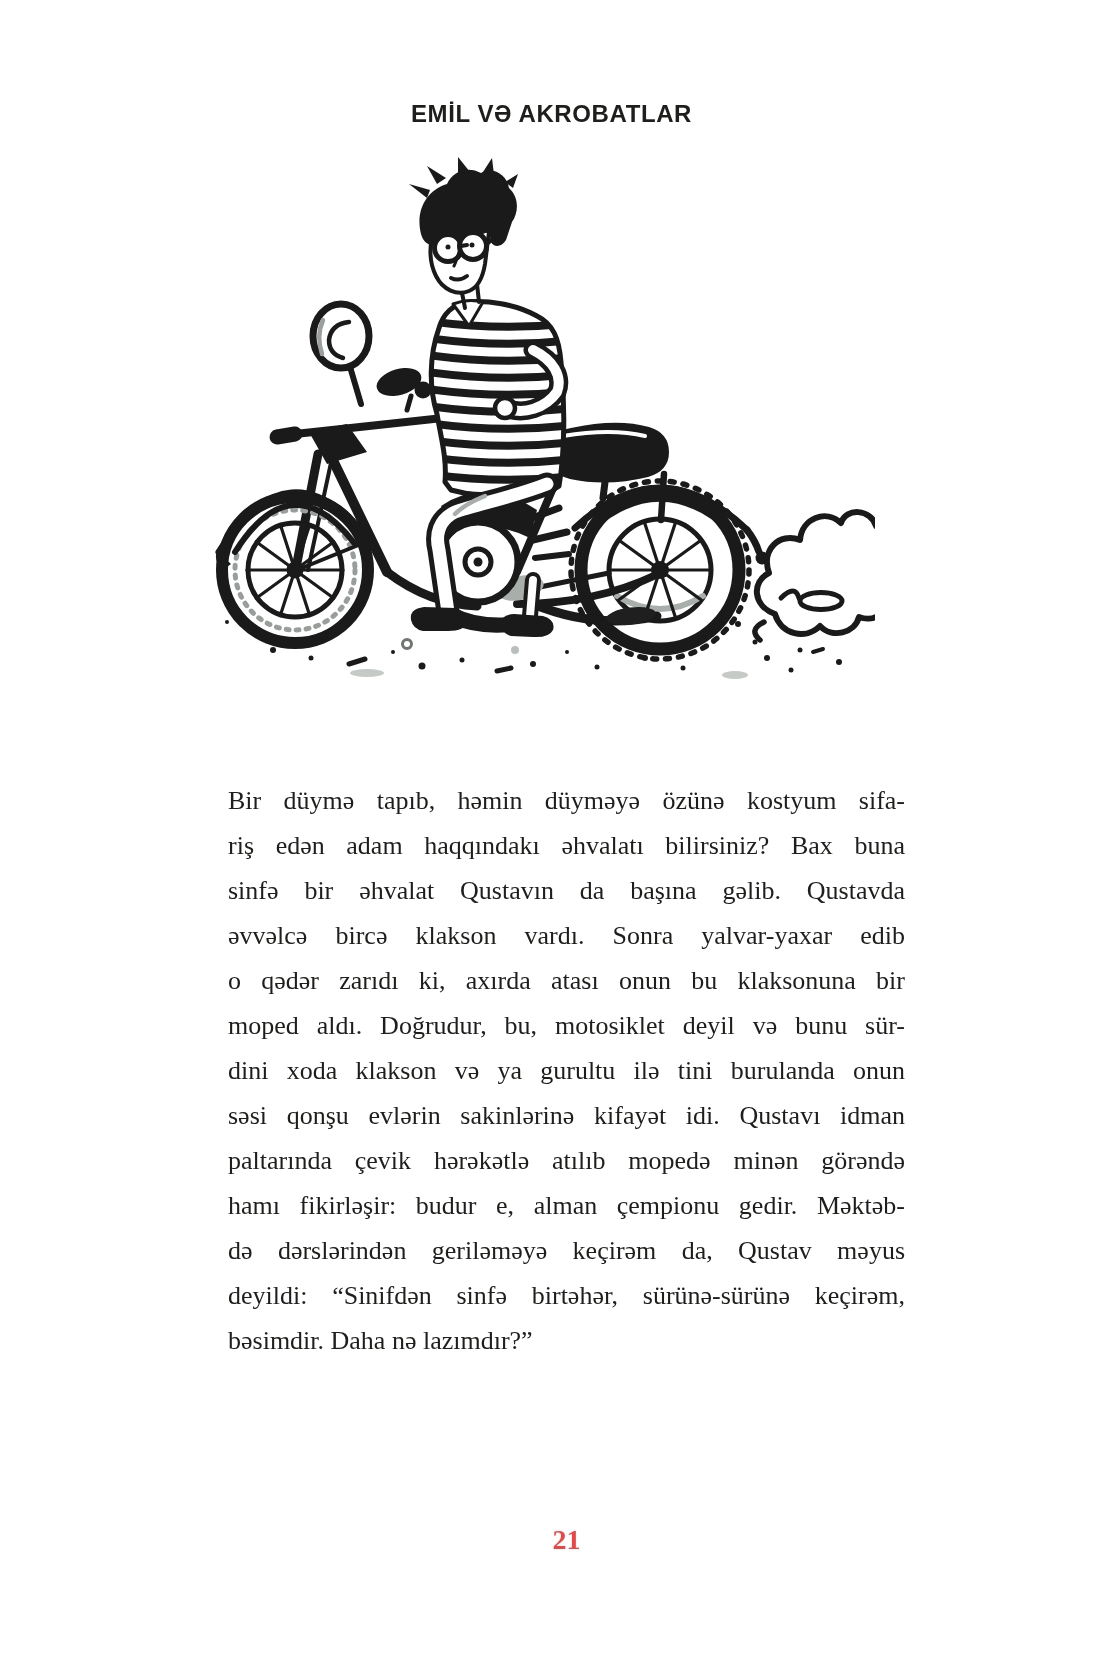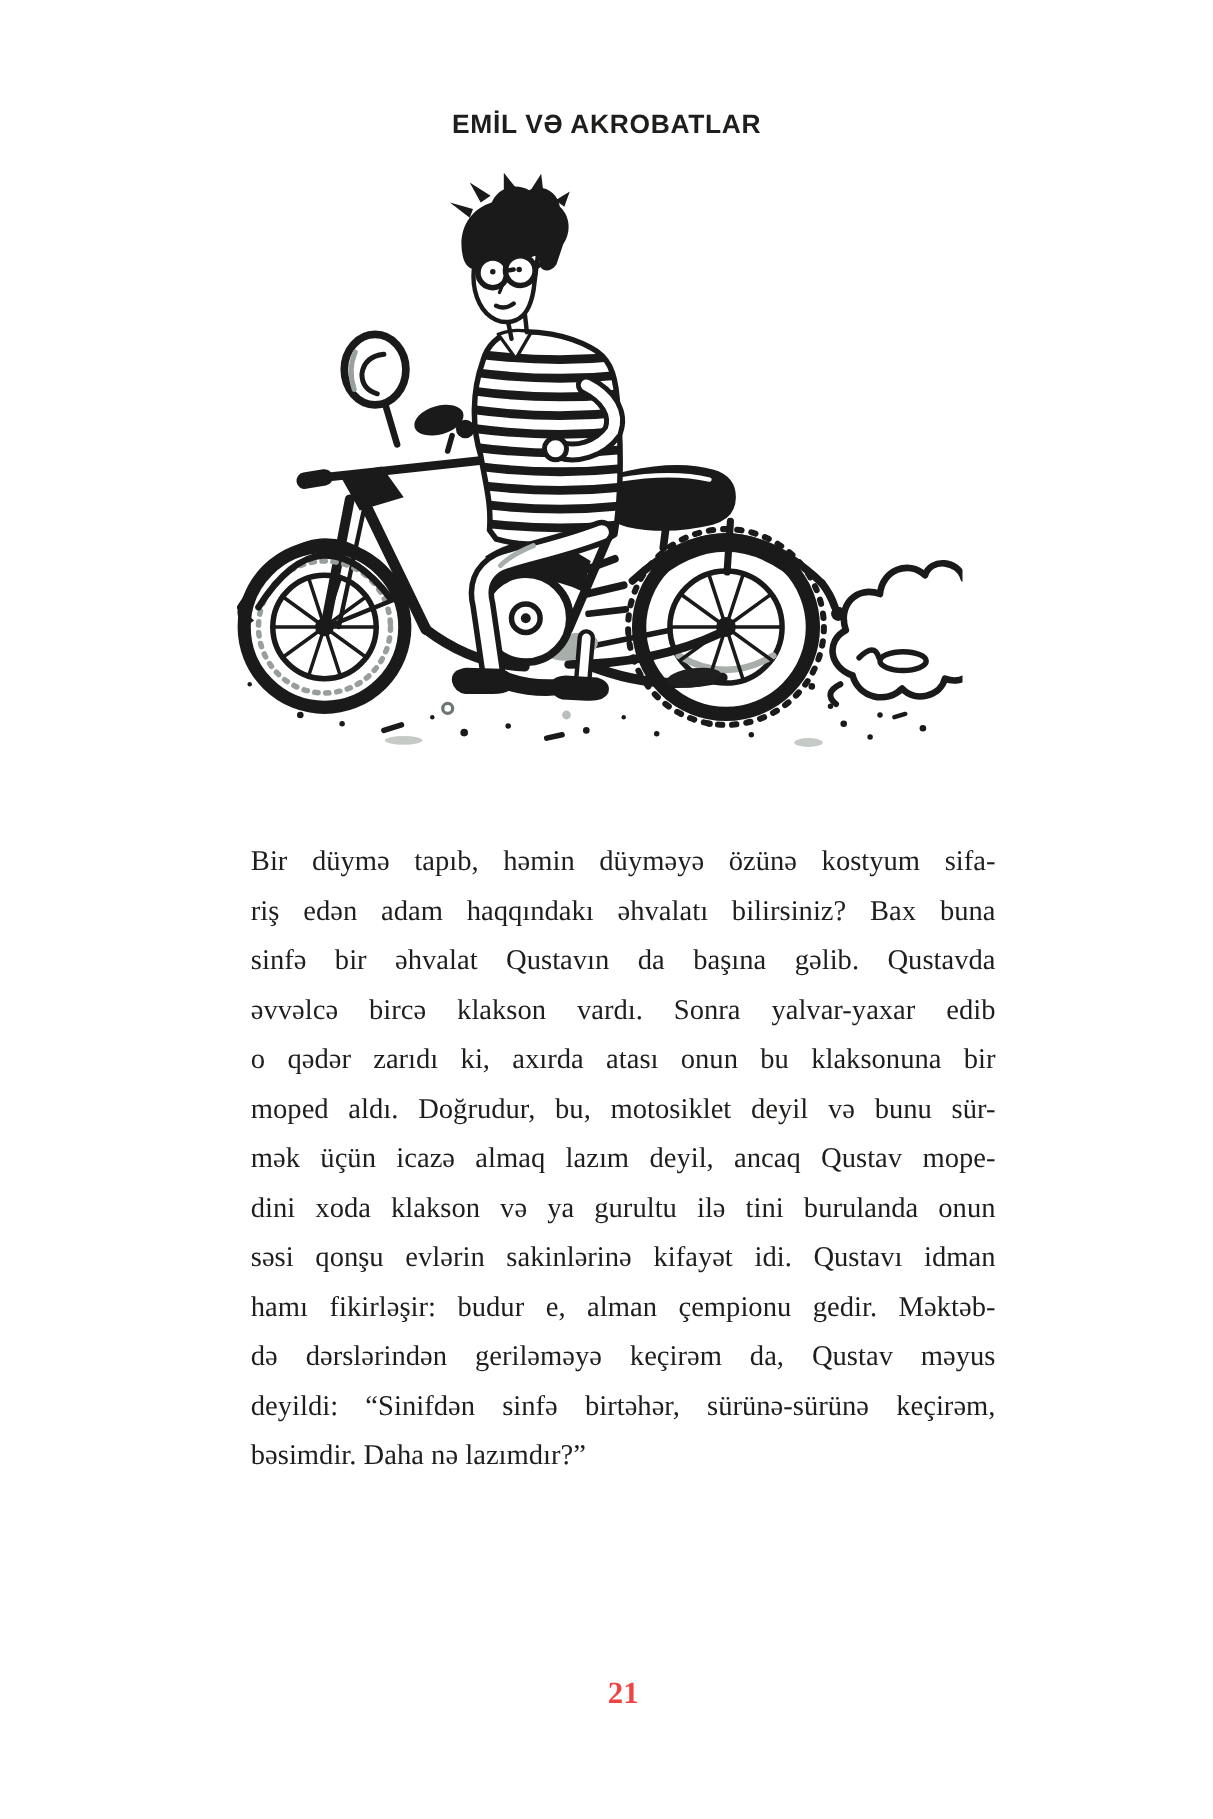--- a/index.html
+++ b/index.html
@@ -24,21 +24,21 @@
   .illustration svg{display:block;width:660px;height:540px;}
   .content{
     position:absolute;left:228px;top:756px;width:677px;
   }
   .section-heading{
     margin:0;
     font-family:"Liberation Sans","DejaVu Sans",sans-serif;
     font-size:31px;font-weight:700;letter-spacing:-.2px;
     line-height:38px;color:#1e1e1c;
   }
-  .paragraph{margin-top:4px;}
+  .paragraph{margin-top:22px;}
   .paragraph .line{
     height:45px;line-height:45px;
     font-size:26px;color:#1e1e1c;
     text-align:justify;text-align-last:justify;text-justify:inter-word;
     overflow:visible;white-space:normal;
   }
   .paragraph .line.last{text-align-last:left;}
   .page-number{
     position:absolute;top:1524px;left:228px;width:677px;
     text-align:center;font-size:28px;font-weight:700;color:#ef4444;
@@ -245,23 +245,23 @@
   </figure>
 
   <main class="content">
     <div class="paragraph">
         <div class="line">Bir düymə tapıb, həmin düyməyə özünə kostyum sifa-</div>
         <div class="line">riş edən adam haqqındakı əhvalatı bilirsiniz? Bax buna</div>
         <div class="line">sinfə bir əhvalat Qustavın da başına gəlib. Qustavda</div>
         <div class="line">əvvəlcə bircə klakson vardı. Sonra yalvar-yaxar edib</div>
         <div class="line">o qədər zarıdı ki, axırda atası onun bu klaksonuna bir</div>
         <div class="line">moped aldı. Doğrudur, bu, motosiklet deyil və bunu sür-</div>
-        <div class="line">mək üçün icazə almaq lazım deyil, ancaq Qustav mope-</div>
         <div class="line">dini xoda klakson və ya gurultu ilə tini burulanda onun</div>
         <div class="line">səsi qonşu evlərin sakinlərinə kifayət idi. Qustavı idman</div>
+        <div class="line">paltarında çevik hərəkətlə atılıb mopedə minən görəndə</div>
         <div class="line">hamı fikirləşir: budur e, alman çempionu gedir. Məktəb-</div>
         <div class="line">də dərslərindən geriləməyə keçirəm da, Qustav məyus</div>
         <div class="line">deyildi: “Sinifdən sinfə birtəhər, sürünə-sürünə keçirəm,</div>
         <div class="line last">bəsimdir. Daha nə lazımdır?”</div>
       </div>
   </main>
 
   <div class="page-number">21</div>
 
 </div>

